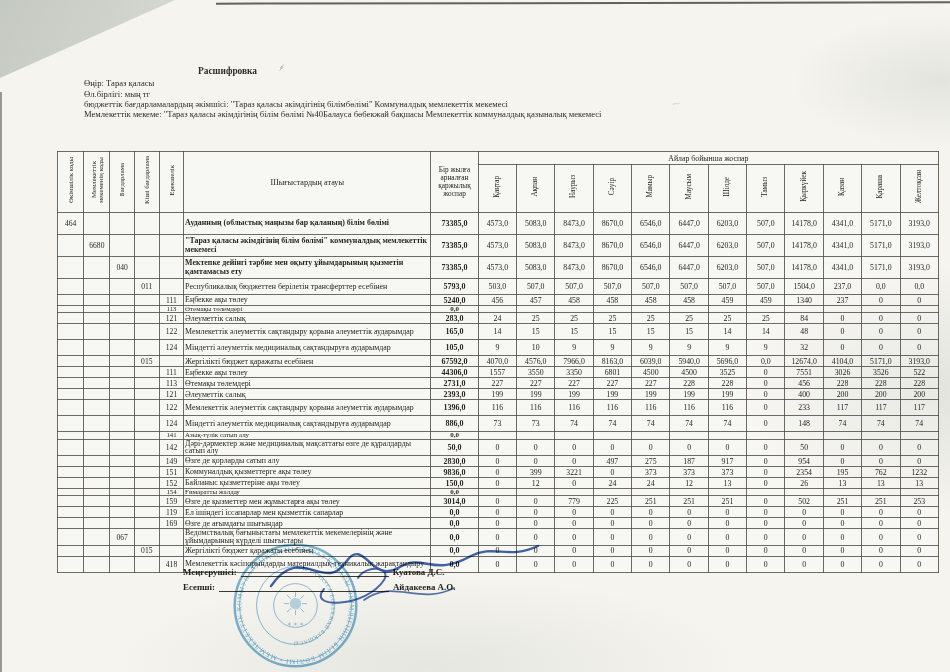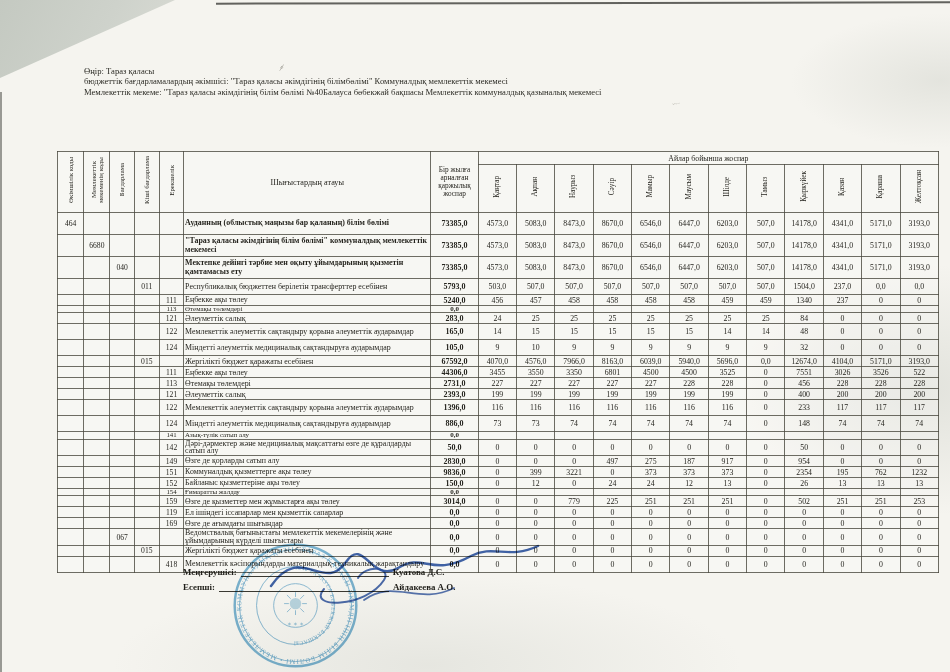--- a/index.html
+++ b/index.html
@@ -70,21 +70,23 @@
 </head>
 <body>
 
 <div class="paper">
 
   <div class="corner-fold"></div>
   <div class="top-edge-line"></div>
   <div class="left-edge-line"></div>
 
   <div class="doc-header">
+    <div class="doc-title">Расшифровка</div>
     <div>Өңір: Тараз қаласы</div>
+    <div>Өл.бірлігі: мың тг</div>
     <div>бюджеттік бағдарламалардың әкімшісі: "Тараз қаласы әкімдігінің білімбөлімі" Коммуналдық мемлекеттік мекемесі</div>
     <div>Мемлекеттік мекеме: "Тараз қаласы әкімдігінің білім бөлімі №40Балауса бөбекжай бақшасы Мемлекеттік  коммуналдық қазыналық мекемесі</div>
   </div>
 
   <div class="pen-mark pen-mark-1">҂</div>
   <div class="pen-mark pen-mark-2">﹏</div>
 
   <table class="budget">
     <colgroup>
       <col style="width:26px">
@@ -345,21 +347,21 @@
           <td class="num">3193,0</td>
         </tr>
         <tr class="h-s">
           <td class="code"></td>
           <td class="code"></td>
           <td class="code"></td>
           <td class="code"></td>
           <td class="code">111</td>
           <td class="name">Еңбекке ақы төлеу</td>
           <td class="total">44306,0</td>
-          <td class="num">3455</td>
+          <td class="num">1557</td>
           <td class="num">3550</td>
           <td class="num">3350</td>
           <td class="num">6801</td>
           <td class="num">4500</td>
           <td class="num">4500</td>
           <td class="num">3525</td>
           <td class="num">0</td>
           <td class="num">7551</td>
           <td class="num">3026</td>
           <td class="num">3526</td>

